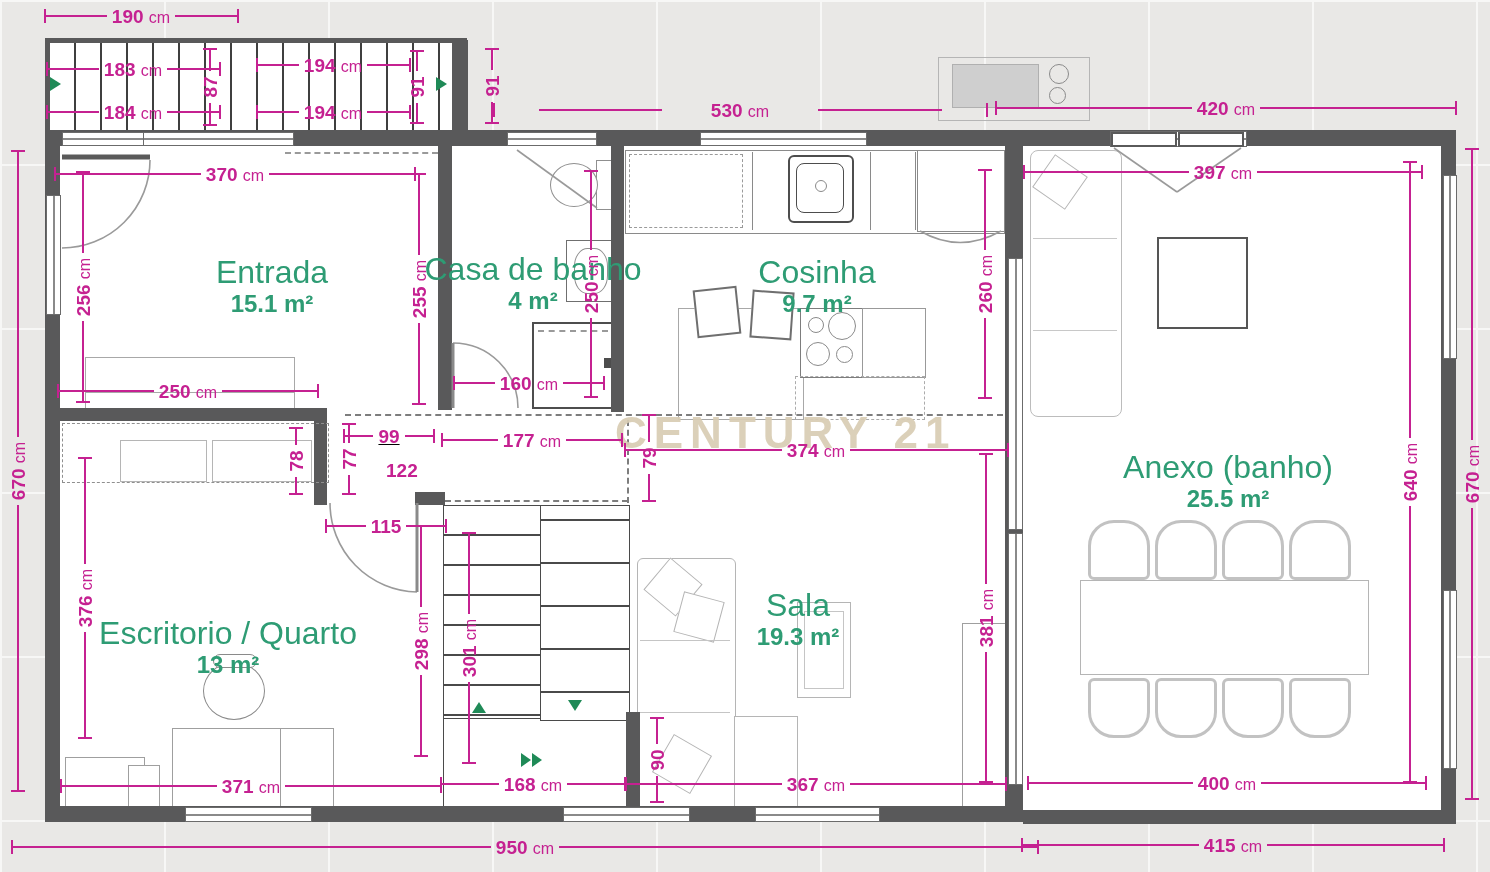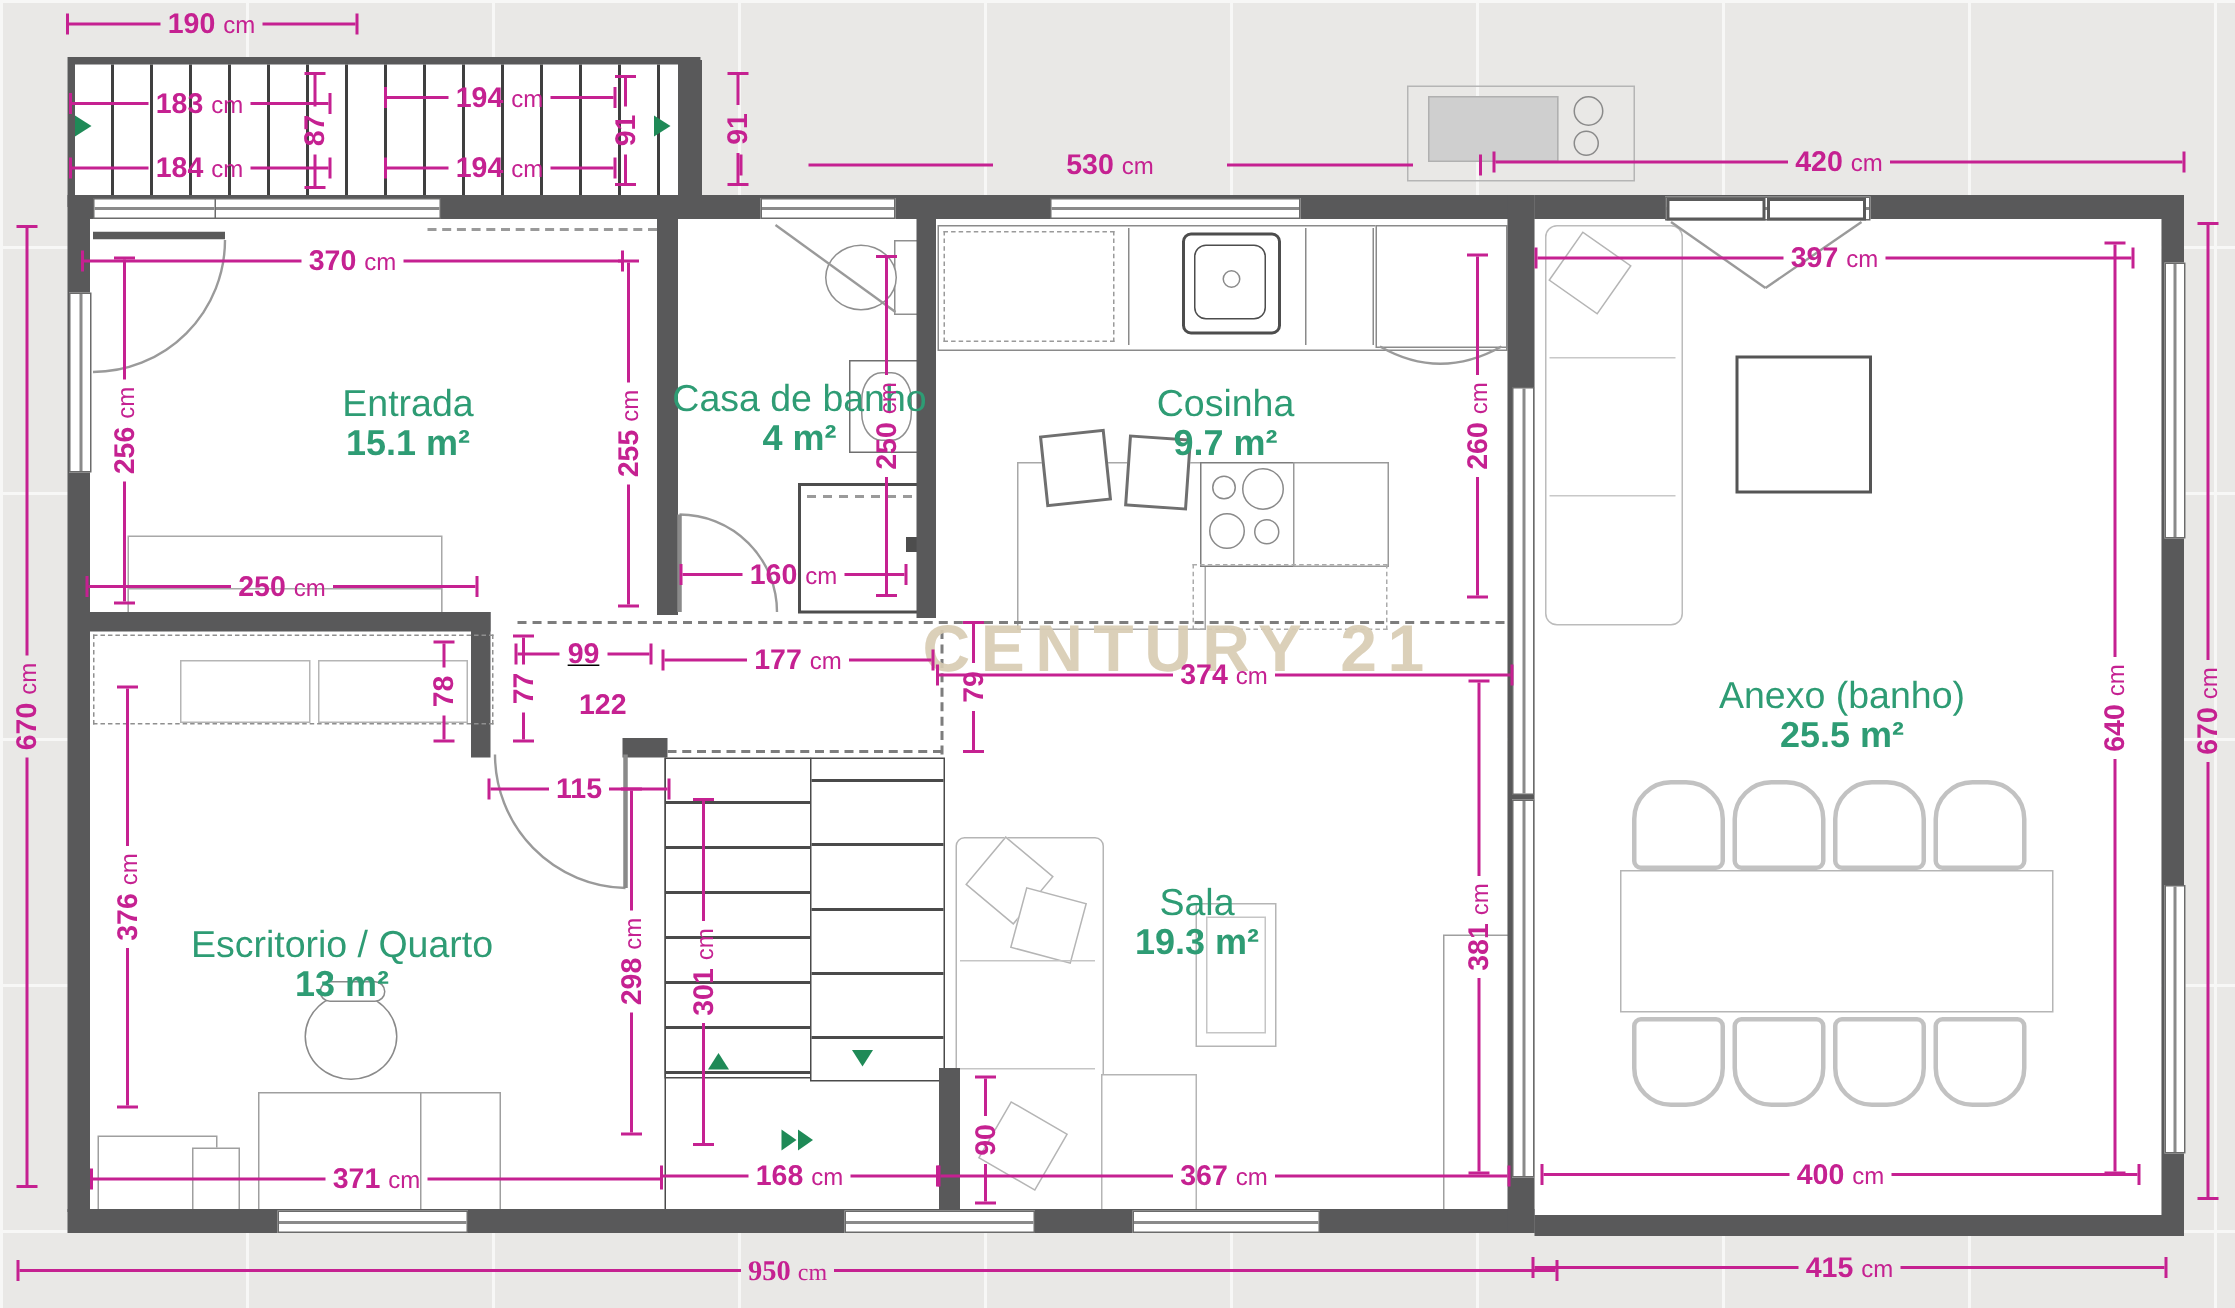--- a/index.html
+++ b/index.html
@@ -29,21 +29,21 @@
   .stairs-h .treads{position:absolute;inset:0;background:repeating-linear-gradient(90deg,transparent 0 24px,#3f3f3f 24px 26px);}
   .stairs-v{position:absolute;background:#fff;border:1.5px solid #4a4a4a;z-index:2;}
   .arrow{position:absolute;width:0;height:0;z-index:6;}
   .dim{position:absolute;height:22px;display:flex;align-items:center;z-index:9;pointer-events:none;}
   .dim.v{transform:rotate(-90deg);}
   .dim .ln{flex:1;height:2px;background:var(--pink);}
   .dim .tk{width:2px;height:14px;background:var(--pink);}
   .dim .tx{padding:0 5px;font-weight:bold;font-size:19px;color:var(--pink);line-height:1;white-space:nowrap;}
   .dim .tx small{font-weight:normal;font-size:16px;}
   .room-label{position:absolute;transform:translateX(-50%);text-align:center;color:var(--green);z-index:8;line-height:1.12;white-space:nowrap;}
-  .room-label .rname{display:block;font-size:25px;}
+  .room-label .rname{display:block;font-size:32px;}
   .room-label .rarea{display:block;font-size:24px;font-weight:bold;}
   #watermark{position:absolute;left:615px;top:408px;font-size:44px;font-weight:bold;letter-spacing:7px;
     color:#d9cdb4;z-index:7;opacity:.92;}
   svg.arcs{position:absolute;left:0;top:0;z-index:5;}
   .pillow{position:absolute;background:#fff;border:1.5px solid #b5b5b5;z-index:2;}
   .chair-t{position:absolute;background:#fff;border:3px solid #c2c2c2;border-radius:26px 26px 6px 6px;z-index:2;}
   .chair-b{position:absolute;background:#fff;border:3px solid #c2c2c2;border-radius:6px 6px 26px 26px;z-index:2;}
   .circ{position:absolute;border:1.5px solid #8a8a8a;border-radius:50%;background:#fff;z-index:2;}
 </style>
 </head>
@@ -486,21 +486,21 @@
         <i class="ln"></i>
         <i class="tk"></i>
       </div>
       <div class="dim" style="width: 424px; left: 1021px; top: 834px;">
         <i class="tk"></i>
         <i class="ln"></i>
         <span class="tx">415 <small>cm</small></span>
         <i class="ln"></i>
         <i class="tk"></i>
       </div>
-      <div class="dim" style="width: 1028px; left: 11px; top: 836px; font-family: Liberation Serif, serif;">
+      <div class="dim" style="width: 1028px; left: 11px; top: 836px;">
         <i class="tk"></i>
         <i class="ln"></i>
         <span class="tx">950 <small>cm</small></span>
         <i class="ln"></i>
         <i class="tk"></i>
       </div>
     </div>
 
 </div>
 

